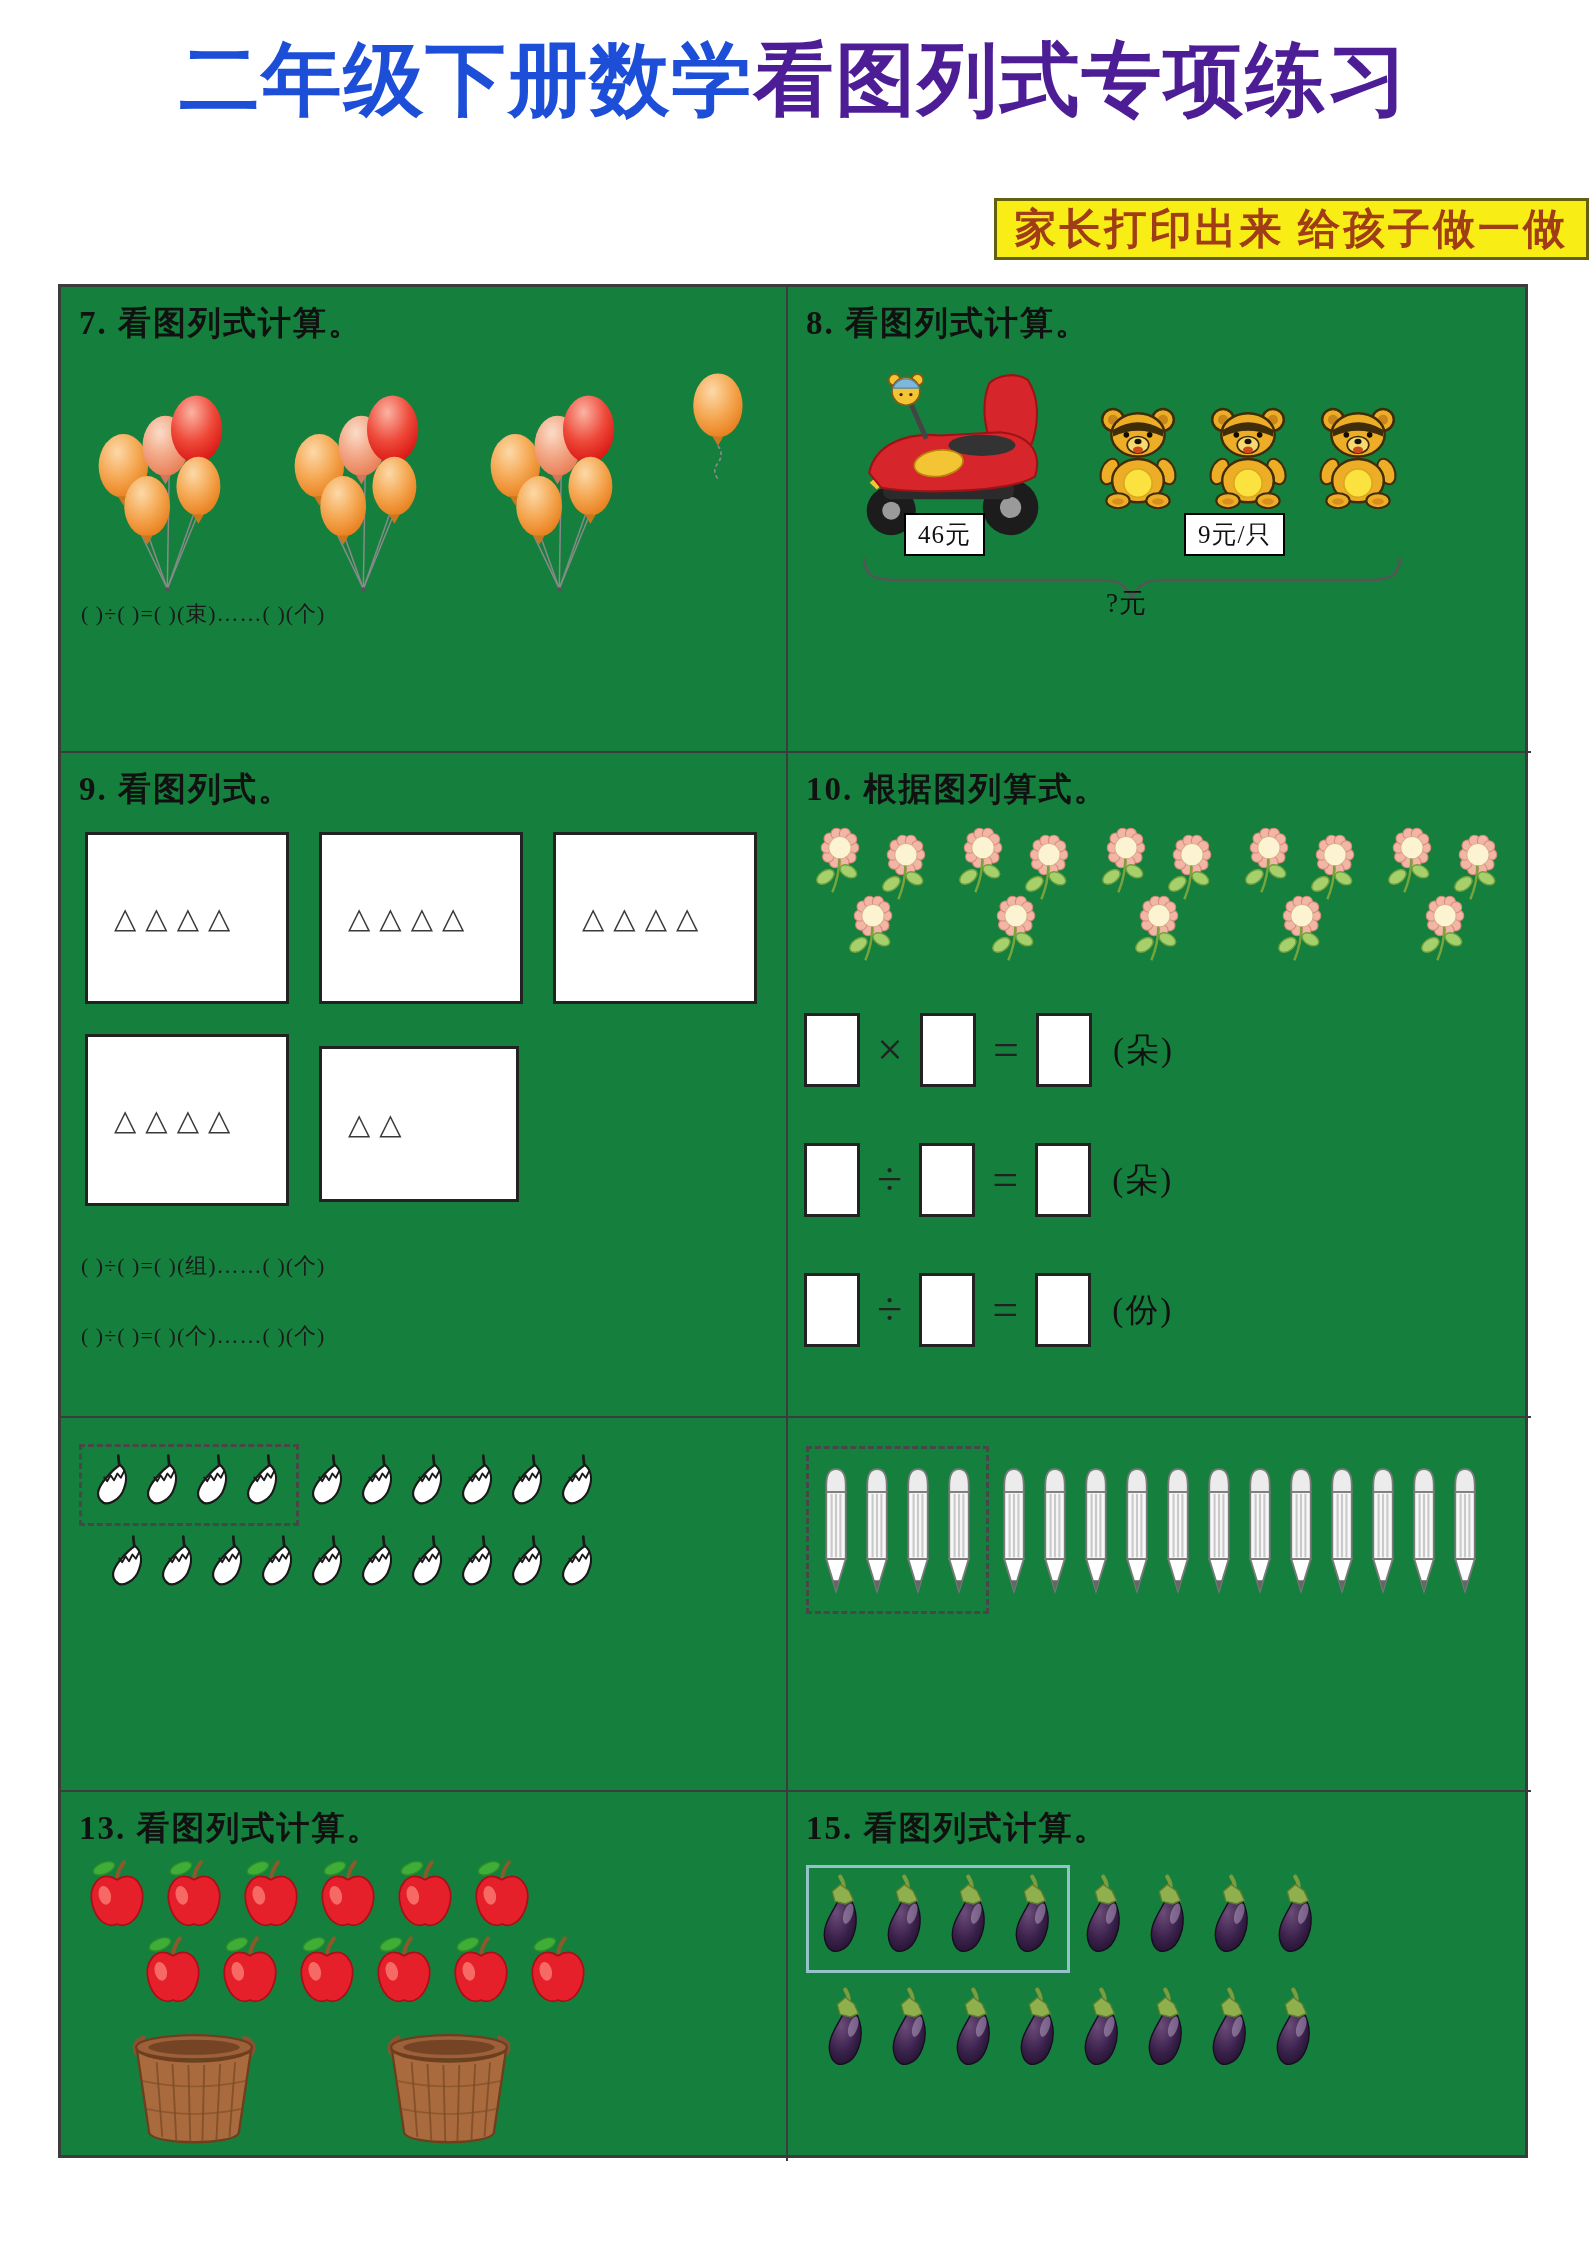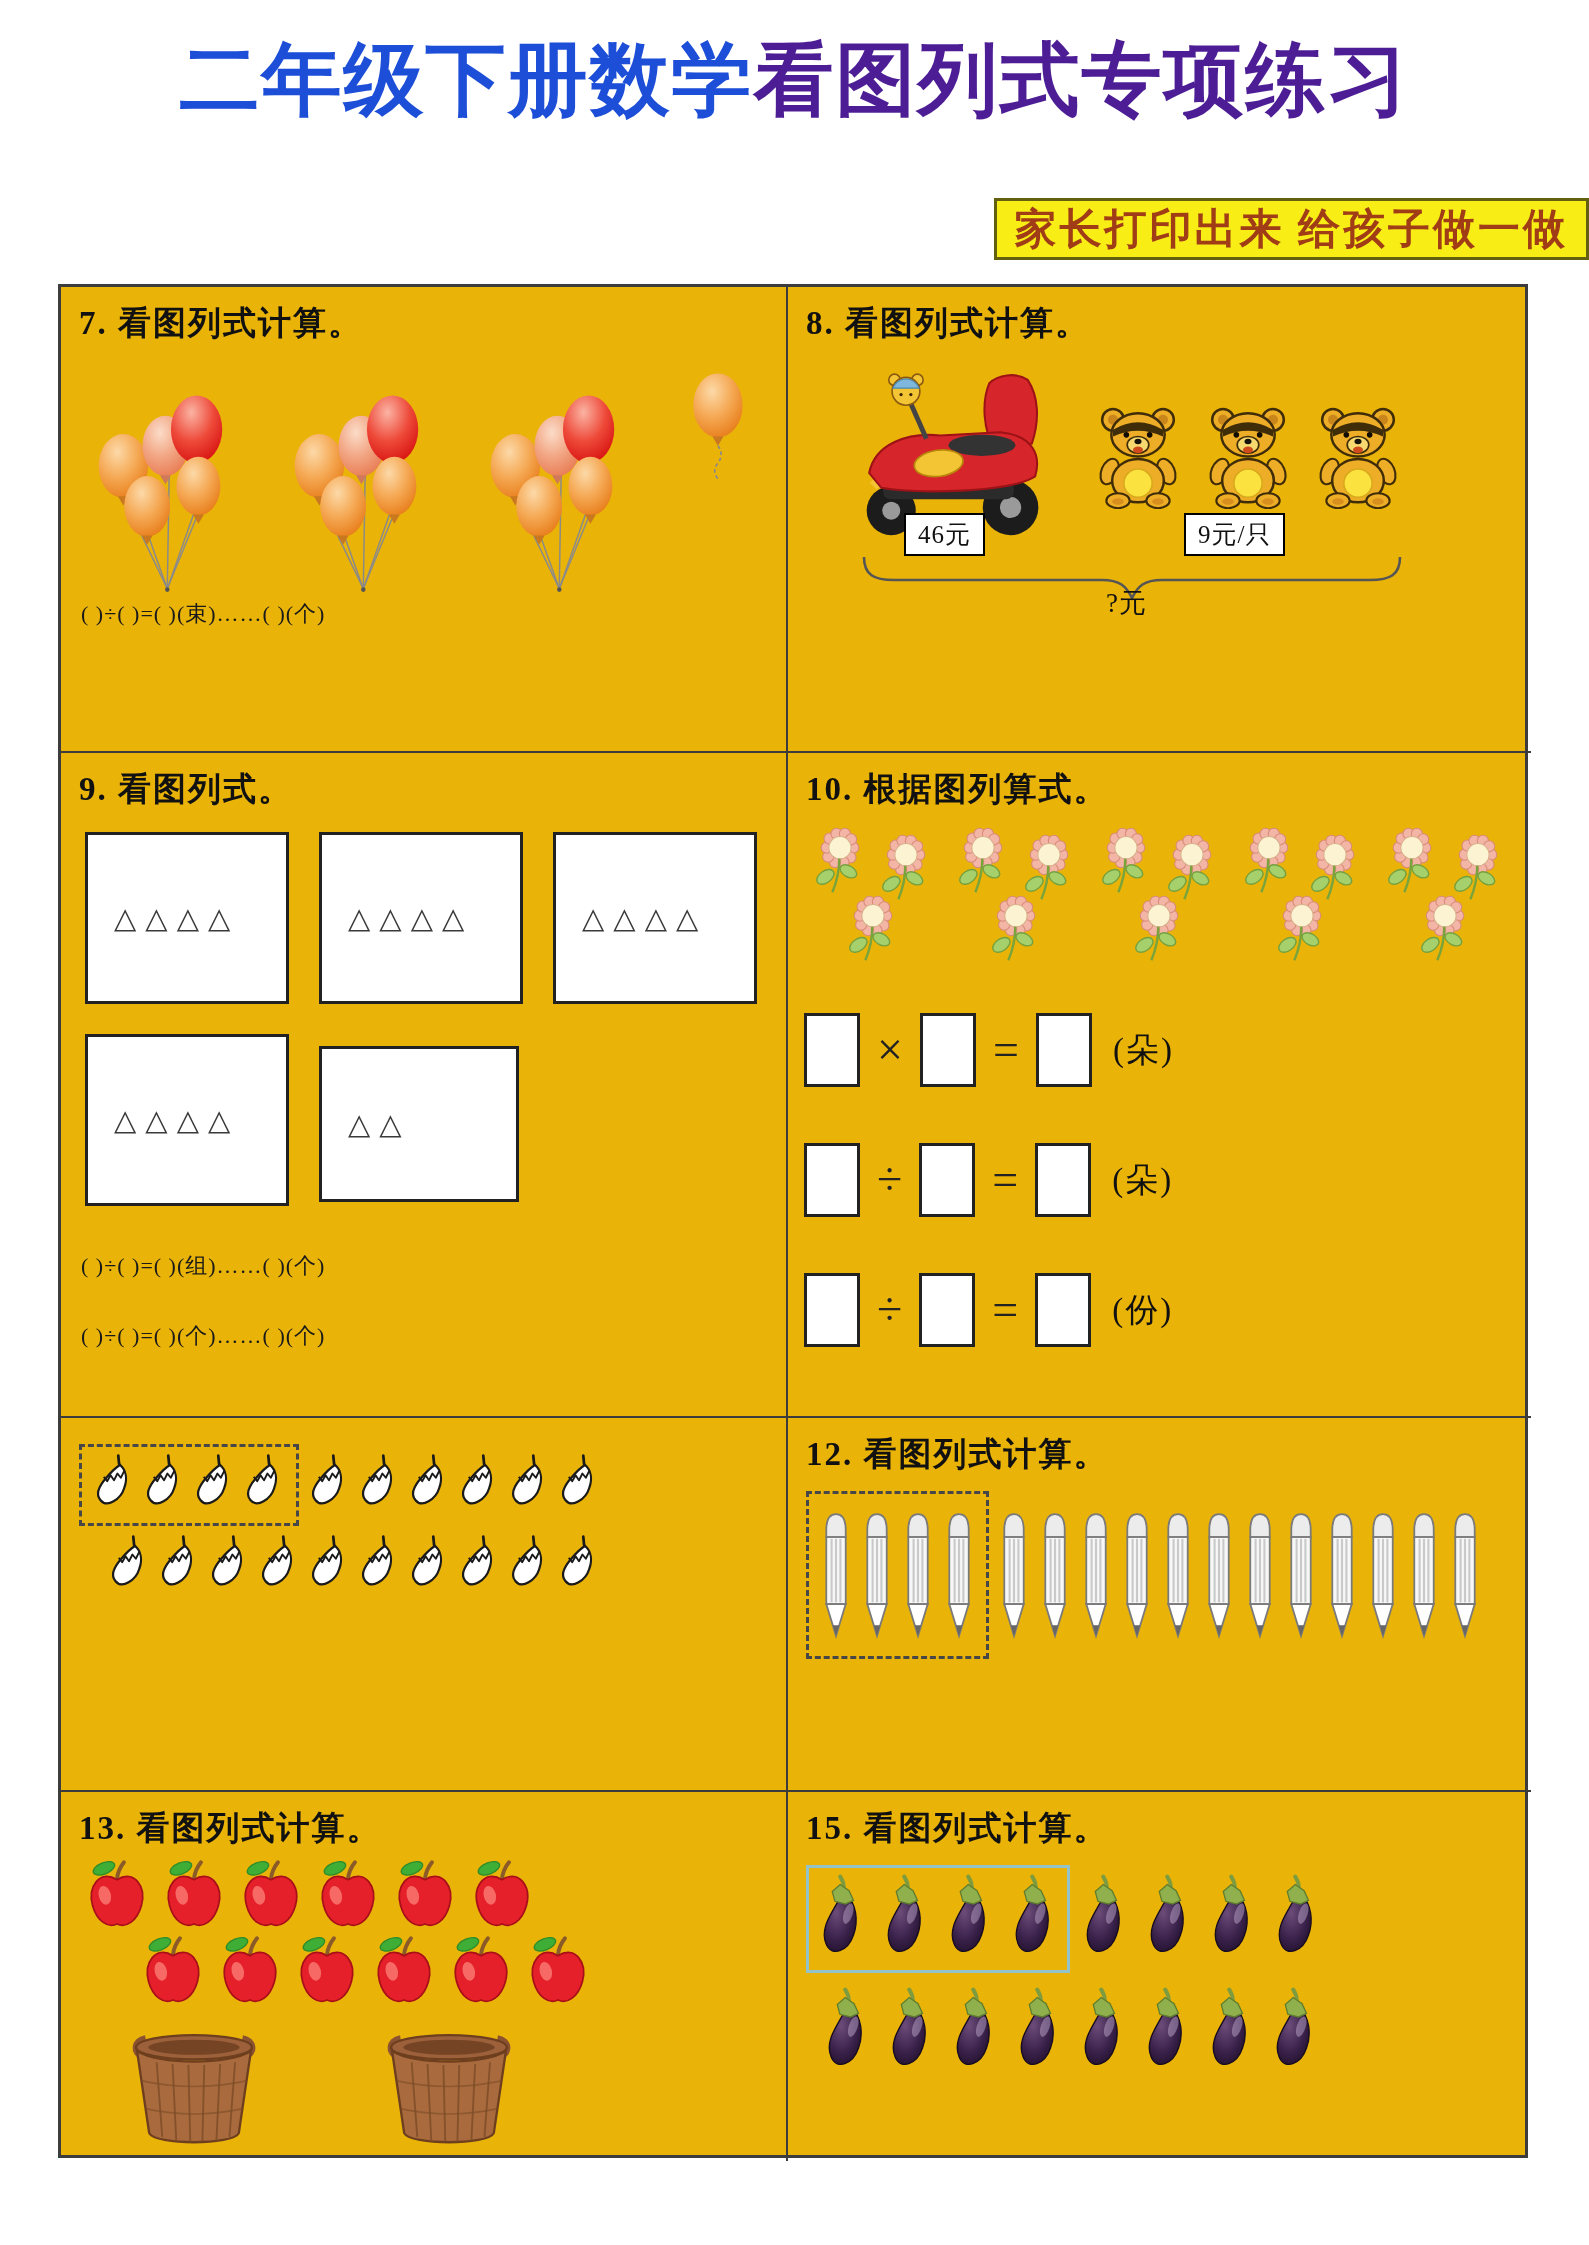--- a/index.html
+++ b/index.html
@@ -12,21 +12,21 @@
   .title-black{color:#1d4ed8;}
   .title-red{color:#4c1d95;}
   .subtitle-wrap{position:absolute;top:198px;left:0;width:100%;text-align:right;}
   .subtitle{display:inline-block;background:#f8ee15;border:3px solid #63610f;
             color:#a03c16;font-size:42px;font-weight:bold;letter-spacing:3px;
             padding:3px 18px;line-height:1.2;}
 
   
   .sheet{position:absolute;left:58px;top:284px;width:1470px;height:1874px;
          display:grid;grid-template-columns:727px 743px;grid-template-rows:466px 665px 374px 369px;
-         border:3px solid #3c3c3c;box-sizing:border-box;background:#eab308;}
+         border:3px solid #3c3c3c;box-sizing:border-box;background:#15803d;}
   .cell{position:relative;box-sizing:border-box;padding:14px 18px;overflow:hidden;
         border-right:2px solid #3c3c3c;border-bottom:2px solid #3c3c3c;}
   .cell.last-col{border-right:none;}
   .cell.last-row{border-bottom:none;}
   .plabel{font-size:33px;font-weight:600;letter-spacing:2px;white-space:nowrap;}
 
   
   .balloon-row{display:flex;align-items:flex-start;gap:30px;margin-top:12px;margin-left:2px;}
   .bunch-strip{display:flex;gap:28px;}
   .bunch-svg{width:168px;height:238px;}
@@ -497,21 +497,20 @@
         <svg class="eggo-svg">
           <use href="#sym-eggo"></use>
         </svg>
         <svg class="eggo-svg">
           <use href="#sym-eggo"></use>
         </svg>
       </div>
   </div>
 
   <div class="cell last-col">
-    <div class="plabel">12. 看图列式计算。</div>
     <div class="pencil-row">
       <span class="pencil-box">
           <svg class="pencil-svg">
             <use href="#sym-pencil"></use>
           </svg>
           <svg class="pencil-svg">
             <use href="#sym-pencil"></use>
           </svg>
           <svg class="pencil-svg">
             <use href="#sym-pencil"></use>

